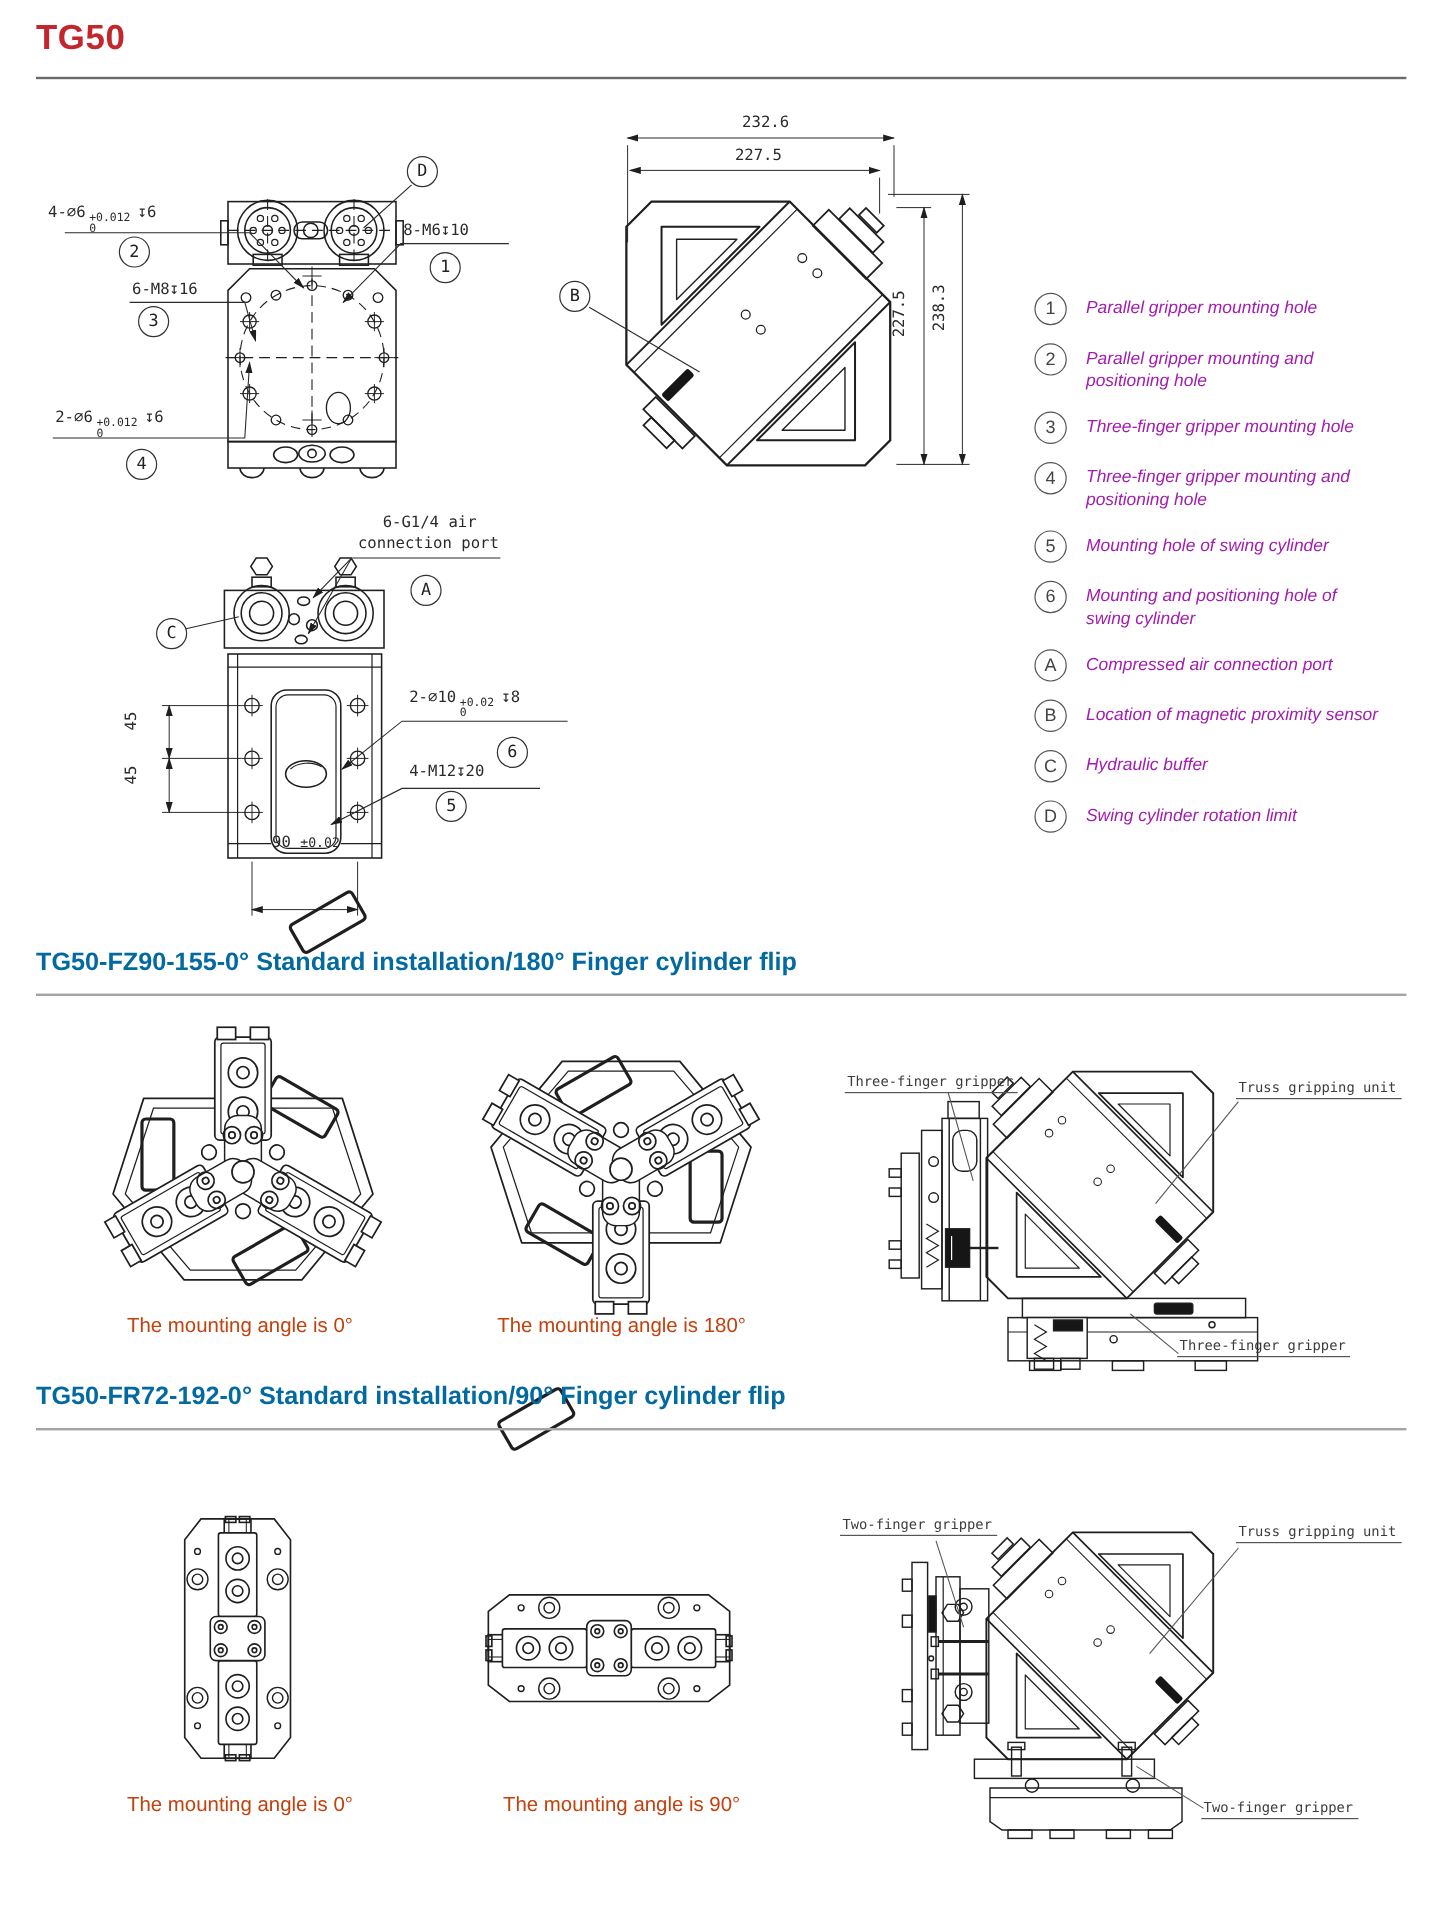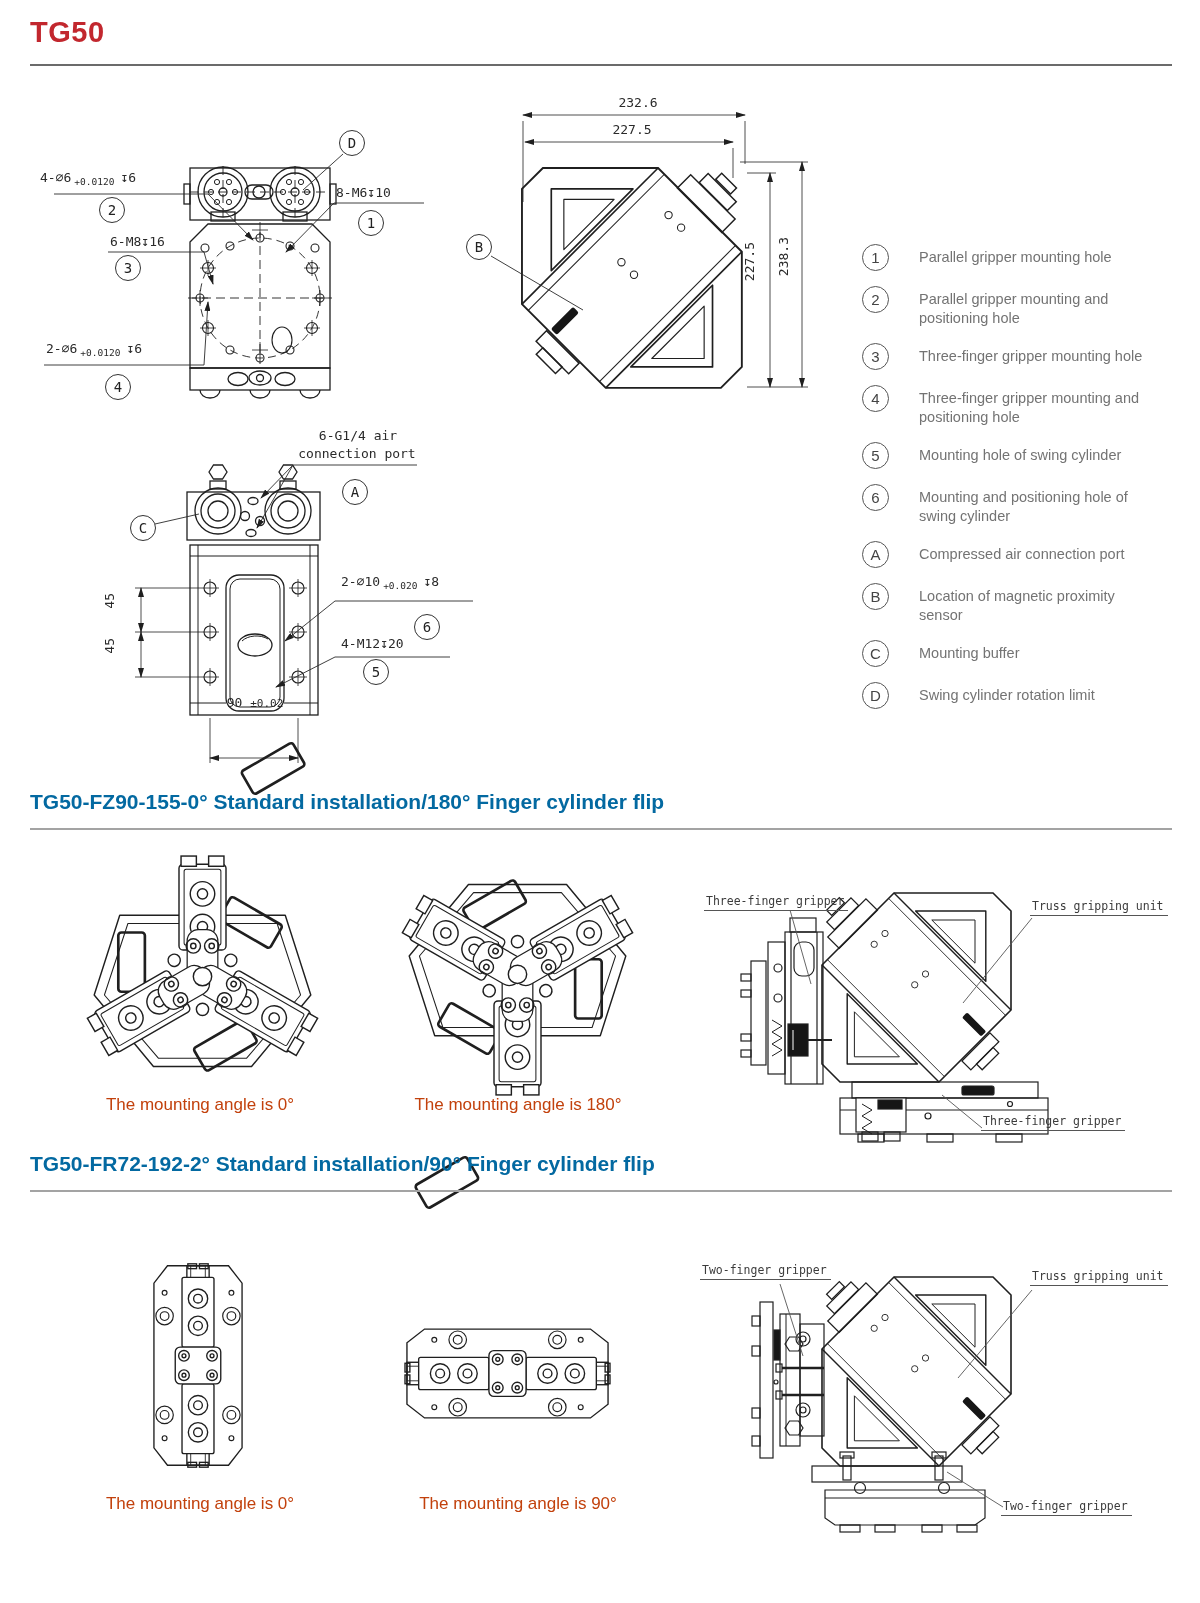--- a/index.html
+++ b/index.html
@@ -1,33 +1,33 @@
 <!DOCTYPE html>
 <html><head>
 <meta charset="utf-8">
 <style>
   html,body{margin:0;padding:0;background:#fff;}
   .page{position:relative;width:1200px;height:1603px;background:#ffffff;font-family:"Liberation Sans",sans-serif;overflow:hidden;}
   .abs{position:absolute;}
   svg{overflow:visible;display:block;}
   .cad{position:absolute;font-family:"DejaVu Sans Mono","DejaVu Sans",monospace;font-size:13px;color:#2a2a2a;white-space:nowrap;letter-spacing:0;}
-  .cad .tol{display:inline-flex;flex-direction:row;vertical-align:-3px;line-height:9px;font-size:9.5px;margin:0 4px 0 3px;justify-content:center;}
+  .cad .tol{display:inline-flex;flex-direction:column;vertical-align:-3px;line-height:9px;font-size:9.5px;margin:0 4px 0 3px;justify-content:center;}
   .cad .sfx{margin-left:2px;}
   .vtext{writing-mode:vertical-rl;transform:rotate(180deg);}
   .bubble{position:absolute;width:26px;height:26px;border:1.3px solid #333;border-radius:50%;background:#fff;display:flex;align-items:center;justify-content:center;font-family:"DejaVu Sans Mono","DejaVu Sans",monospace;font-size:14px;color:#222;box-sizing:border-box;}
   .page-title{position:absolute;left:30px;top:16px;font-size:29px;font-weight:bold;color:#c2272e;letter-spacing:.5px;}
   .title-rule{position:absolute;left:30px;width:1142px;height:2px;background:#6b6b6b;}
   .sec-heading{position:absolute;left:30px;font-size:21px;font-weight:bold;color:#0369a1;}
   .sec-rule{position:absolute;left:30px;width:1142px;height:2px;background:#a3a3a3;}
   .caption{position:absolute;font-size:17px;color:#c2410c;text-align:center;}
   .dlabel{position:absolute;font-family:"DejaVu Sans Mono","DejaVu Sans",monospace;font-size:11.5px;color:#3c3c3c;border-bottom:1.1px solid #555;padding:0 4px 2px 2px;white-space:nowrap;}
   .legend{position:absolute;left:862px;top:244px;width:300px;display:flex;flex-direction:column;gap:15px;}
   .legend-item{display:flex;align-items:flex-start;}
   .legend-circle{flex:0 0 27px;width:27px;height:27px;border:1.4px solid #555;border-radius:50%;display:flex;align-items:center;justify-content:center;font-size:15px;color:#444;box-sizing:border-box;}
-  .legend-text{margin-left:30px;padding-top:4px;font-size:14.5px;line-height:19px;color:#737373;white-space:pre-line;}
+  .legend-text{margin-left:16px;padding-top:4px;font-size:14.5px;line-height:19px;color:#a21caf;white-space:pre-line;font-style:italic;}
   .legend-note{margin-top:16px;font-size:14.5px;line-height:19px;color:#4a4a4a;white-space:pre-line;}
 </style>
 </head>
 <body>
 
 <div class="page">
 
   <svg width="0" height="0" style="position:absolute" aria-hidden="true">
     <defs>
       <marker id="arr" viewBox="0 0 10 6" refX="9" refY="3" markerWidth="10" markerHeight="6" orient="auto-start-reverse" markerUnits="userSpaceOnUse">
@@ -400,21 +400,21 @@
     <div class="legend-item">
         <div class="legend-circle">A</div>
         <div class="legend-text">Compressed air connection port</div>
       </div>
     <div class="legend-item">
         <div class="legend-circle">B</div>
         <div class="legend-text">Location of magnetic proximity sensor</div>
       </div>
     <div class="legend-item">
         <div class="legend-circle">C</div>
-        <div class="legend-text">Mounting buffer</div>
+        <div class="legend-text">Hydraulic buffer</div>
       </div>
     <div class="legend-item">
         <div class="legend-circle">D</div>
         <div class="legend-text">Swing cylinder rotation limit</div>
       </div>
   </div>
 
   <div class="sec-heading" style="top:790px">TG50-FZ90-155-0° Standard installation/180° Finger cylinder flip</div>
   <div class="sec-rule" style="top:828px"></div>
 
@@ -469,21 +469,21 @@
     </g>
   </svg>
 
   <div class="dlabel" style="left:704px;top:894px">Three-finger gripper</div>
   <div class="dlabel" style="left:1030px;top:899px">Truss gripping unit</div>
   <div class="dlabel" style="left:981px;top:1114px">Three-finger gripper</div>
 
   <div class="caption" style="left:85px;top:1095px;width:230px">The mounting angle is 0°</div>
   <div class="caption" style="left:393px;top:1095px;width:250px">The mounting angle is 180°</div>
 
-  <div class="sec-heading" style="top:1152px">TG50-FR72-192-2° Standard installation/90° Finger cylinder flip</div>
+  <div class="sec-heading" style="top:1152px">TG50-FR72-192-0° Standard installation/90° Finger cylinder flip</div>
   <div class="sec-rule" style="top:1190px"></div>
 
   <svg class="abs" style="left:152px;top:1263px" width="92" height="205" viewBox="0 0 95 210">
     <use href="#twofg"></use>
   </svg>
   <svg class="abs" style="left:405px;top:1327px" width="205" height="93" viewBox="0 0 210 95">
     <use href="#twofg" transform="translate(210,0) rotate(90)"></use>
   </svg>
 
   <svg class="abs" style="left:690px;top:1238px" width="500" height="290" viewBox="0 0 500 290">

